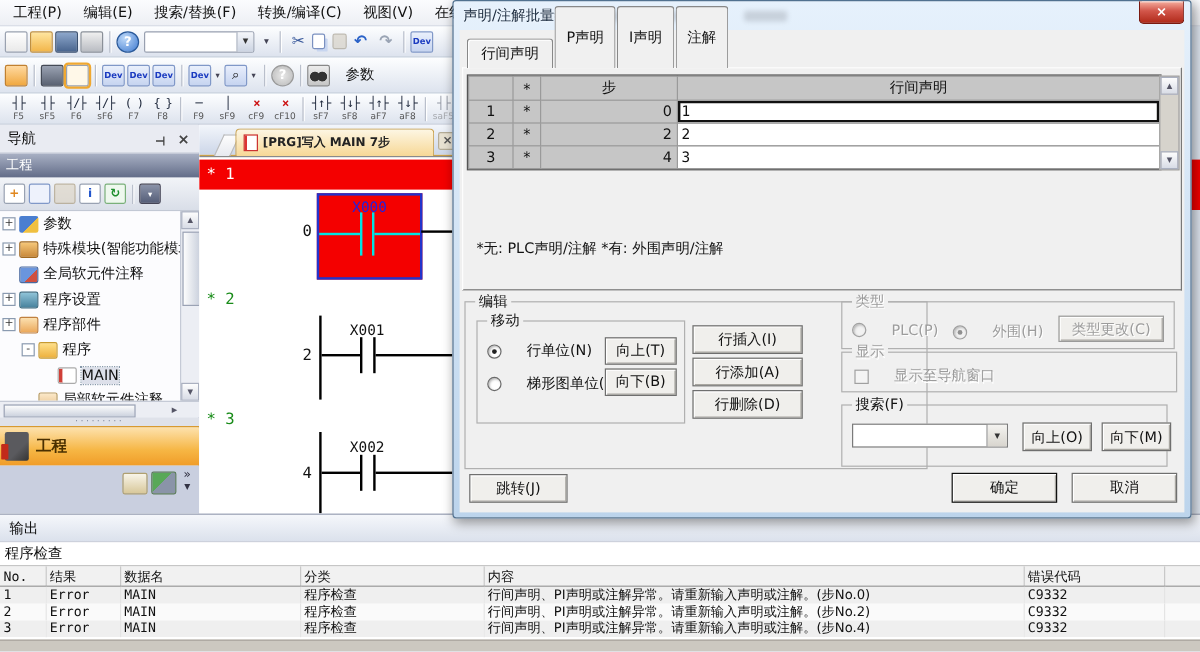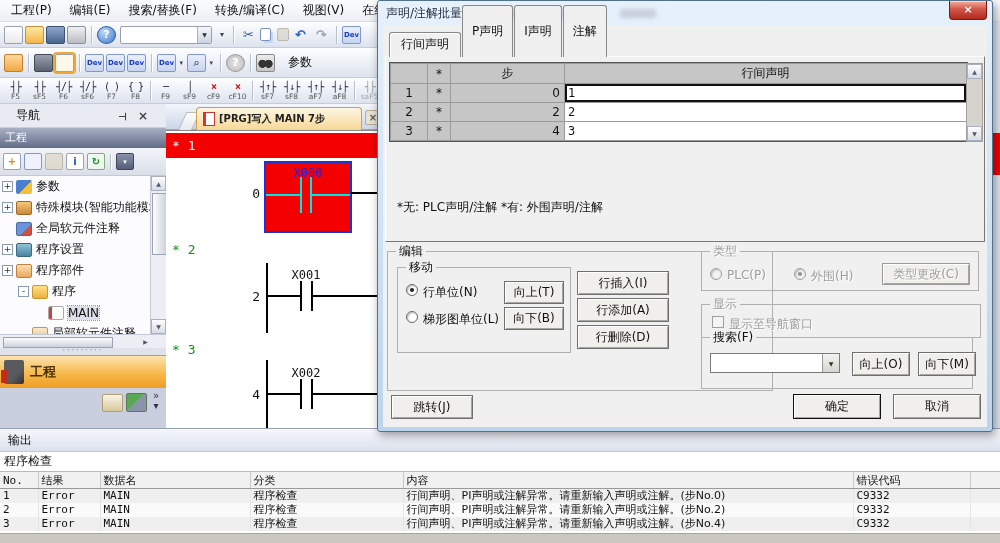--- a/index.html
+++ b/index.html
@@ -56,21 +56,21 @@
     flex:none;color:#1a2438}
   .lg{font-family:"DejaVu Sans Mono",monospace;font-size:10px;line-height:11px;letter-spacing:-1px;white-space:nowrap}
   .lk{font-size:7.5px;color:#555;line-height:9px}
   .lkey.red .lg{color:#cc1111;font-weight:bold}
   .lkey.dim{opacity:.45}
   .lkey.sep{width:1px;height:20px;background:#b9bfcb;box-shadow:1px 0 0 #fff;margin:0 2px}
   
   #nav{position:absolute;left:0;top:104px;width:166px;height:324px;background:#eceef4;
     border-right:1px solid #aab2c4;box-sizing:border-box}
   #nvtitle{position:absolute;left:0;top:0;width:166px;height:24px;background:#e9ebf2;
-    border-bottom:1px solid #c8cdd9;display:flex;align-items:center;padding:0 16px;box-sizing:border-box}
+    border-bottom:1px solid #c8cdd9;display:flex;align-items:center;padding:0 6px;box-sizing:border-box}
   #nvtitle .t{flex:1}
   .pinicon{width:14px;text-align:center;color:#444;margin-right:6px}
   .pinicon::before{content:"⊤";display:inline-block;transform:rotate(90deg);font-weight:bold;font-size:10px}
   .xicon{width:14px;text-align:center;color:#444;font-weight:bold}
   .xicon::before{content:"×"}
   #nvhdr{position:absolute;left:0;top:24px;width:166px;height:20px;
     background:linear-gradient(#a8b0c4,#626c88);color:#fff;font-size:11px;line-height:20px;padding-left:5px;box-sizing:border-box}
   #nvtb{position:absolute;left:0;top:44px;width:166px;height:28px;
     background:linear-gradient(#f2f4f8,#d9dee8);border-bottom:1px solid #c2c8d4;
     display:flex;align-items:center;gap:3px;padding-left:3px;box-sizing:border-box}
@@ -194,41 +194,41 @@
   .gray{background:#c6c6c6;text-align:center;height:19px}
   .cstep{text-align:right !important;padding-right:4px}
   .ctext{background:#fff;text-align:left;padding-left:3px;font-family:"DejaVu Sans Mono",monospace}
   .ctext.focus{box-shadow:inset 0 0 0 2px #111}
   #sscroll{position:absolute;left:583px;top:38px;width:17px;height:79px;background:#d6d3cc;border:1px solid #a0a0a0;box-sizing:border-box}
   #dnote{position:absolute;left:14px;top:174px;color:#111;white-space:nowrap}
   .grp{position:absolute;border:1px solid #b0b0b0;box-sizing:border-box}
   .grp>.gl{position:absolute;top:-8px;left:8px;background:#f0f0f0;padding:0 3px;line-height:14px;white-space:nowrap}
   #gedit{left:4px;top:226px;width:386px;height:140px}
   #gmove{left:14px;top:242px;width:174px;height:86px}
-  .rrow{position:absolute;display:flex;gap:5px;white-space:nowrap}
+  .rrow{position:absolute;display:flex;align-items:center;gap:21px;white-space:nowrap}
   .radio{width:12px;height:12px;border-radius:50%;border:1px solid #6a6a6a;background:#fff;
     box-shadow:inset 1px 1px 2px #b8b8b8;position:relative;flex:none;box-sizing:border-box}
   .radio.on::after{content:"";position:absolute;left:3px;top:3px;width:4px;height:4px;border-radius:50%;background:#222}
   .radio.dis{border-color:#a0a0a0;background:#f2f2f2}
   .radio.dis.on::after{background:#909090}
   .cb{width:12px;height:12px;border:1px solid #a0a0a0;background:#f4f4f4;flex:none;box-sizing:border-box}
   .dtxt{color:#9c9c9c;text-shadow:1px 1px 0 #fff}
   .btn{position:absolute;display:flex;align-items:center;justify-content:center;font-size:12px;
     background:#f0efec;border:1px solid #6f6f6f;box-shadow:inset 1px 1px 0 #fff,inset -1px -1px 0 #a8a6a0;
     color:#111;box-sizing:border-box;white-space:nowrap}
   .btn.default{border:1px solid #111}
   .btn.disabled{color:#9c9c9c;text-shadow:1px 1px 0 #fff;border-color:#9a9a9a}
   #bup{left:106px;top:13px;width:60px;height:23px}
   #bdown{left:106px;top:39px;width:60px;height:23px}
   #bins{left:194px;top:246px;width:92px;height:24px}
   #badd{left:194px;top:273px;width:92px;height:24px}
   #bdel{left:194px;top:300px;width:92px;height:24px}
   #gtype{left:318px;top:226px;width:278px;height:40px}
   #bchg{left:180px;top:11px;width:88px;height:22px}
-  #gdisp{left:318px;top:279px;width:280px;height:34px}
+  #gdisp{left:318px;top:268px;width:280px;height:34px}
   #gsearch{left:318px;top:312px;width:272px;height:52px}
   #scombo{position:absolute;left:8px;top:15px;width:130px;height:20px;background:#fff;border:1px solid #7a7a7a;
     display:flex;box-sizing:border-box}
   #scombo .scval{flex:1}
   #scombo .scbtn{width:16px;background:linear-gradient(#f4f3f0,#d8d5ce);border-left:1px solid #9a9a9a;
     display:flex;align-items:center;justify-content:center}
   #scombo .scbtn::after{content:"▼";font-size:6px;color:#333}
   #bsup{left:150px;top:14px;width:58px;height:24px}
   #bsdn{left:216px;top:14px;width:58px;height:24px}
   #bjump{left:8px;top:370px;width:82px;height:24px}

